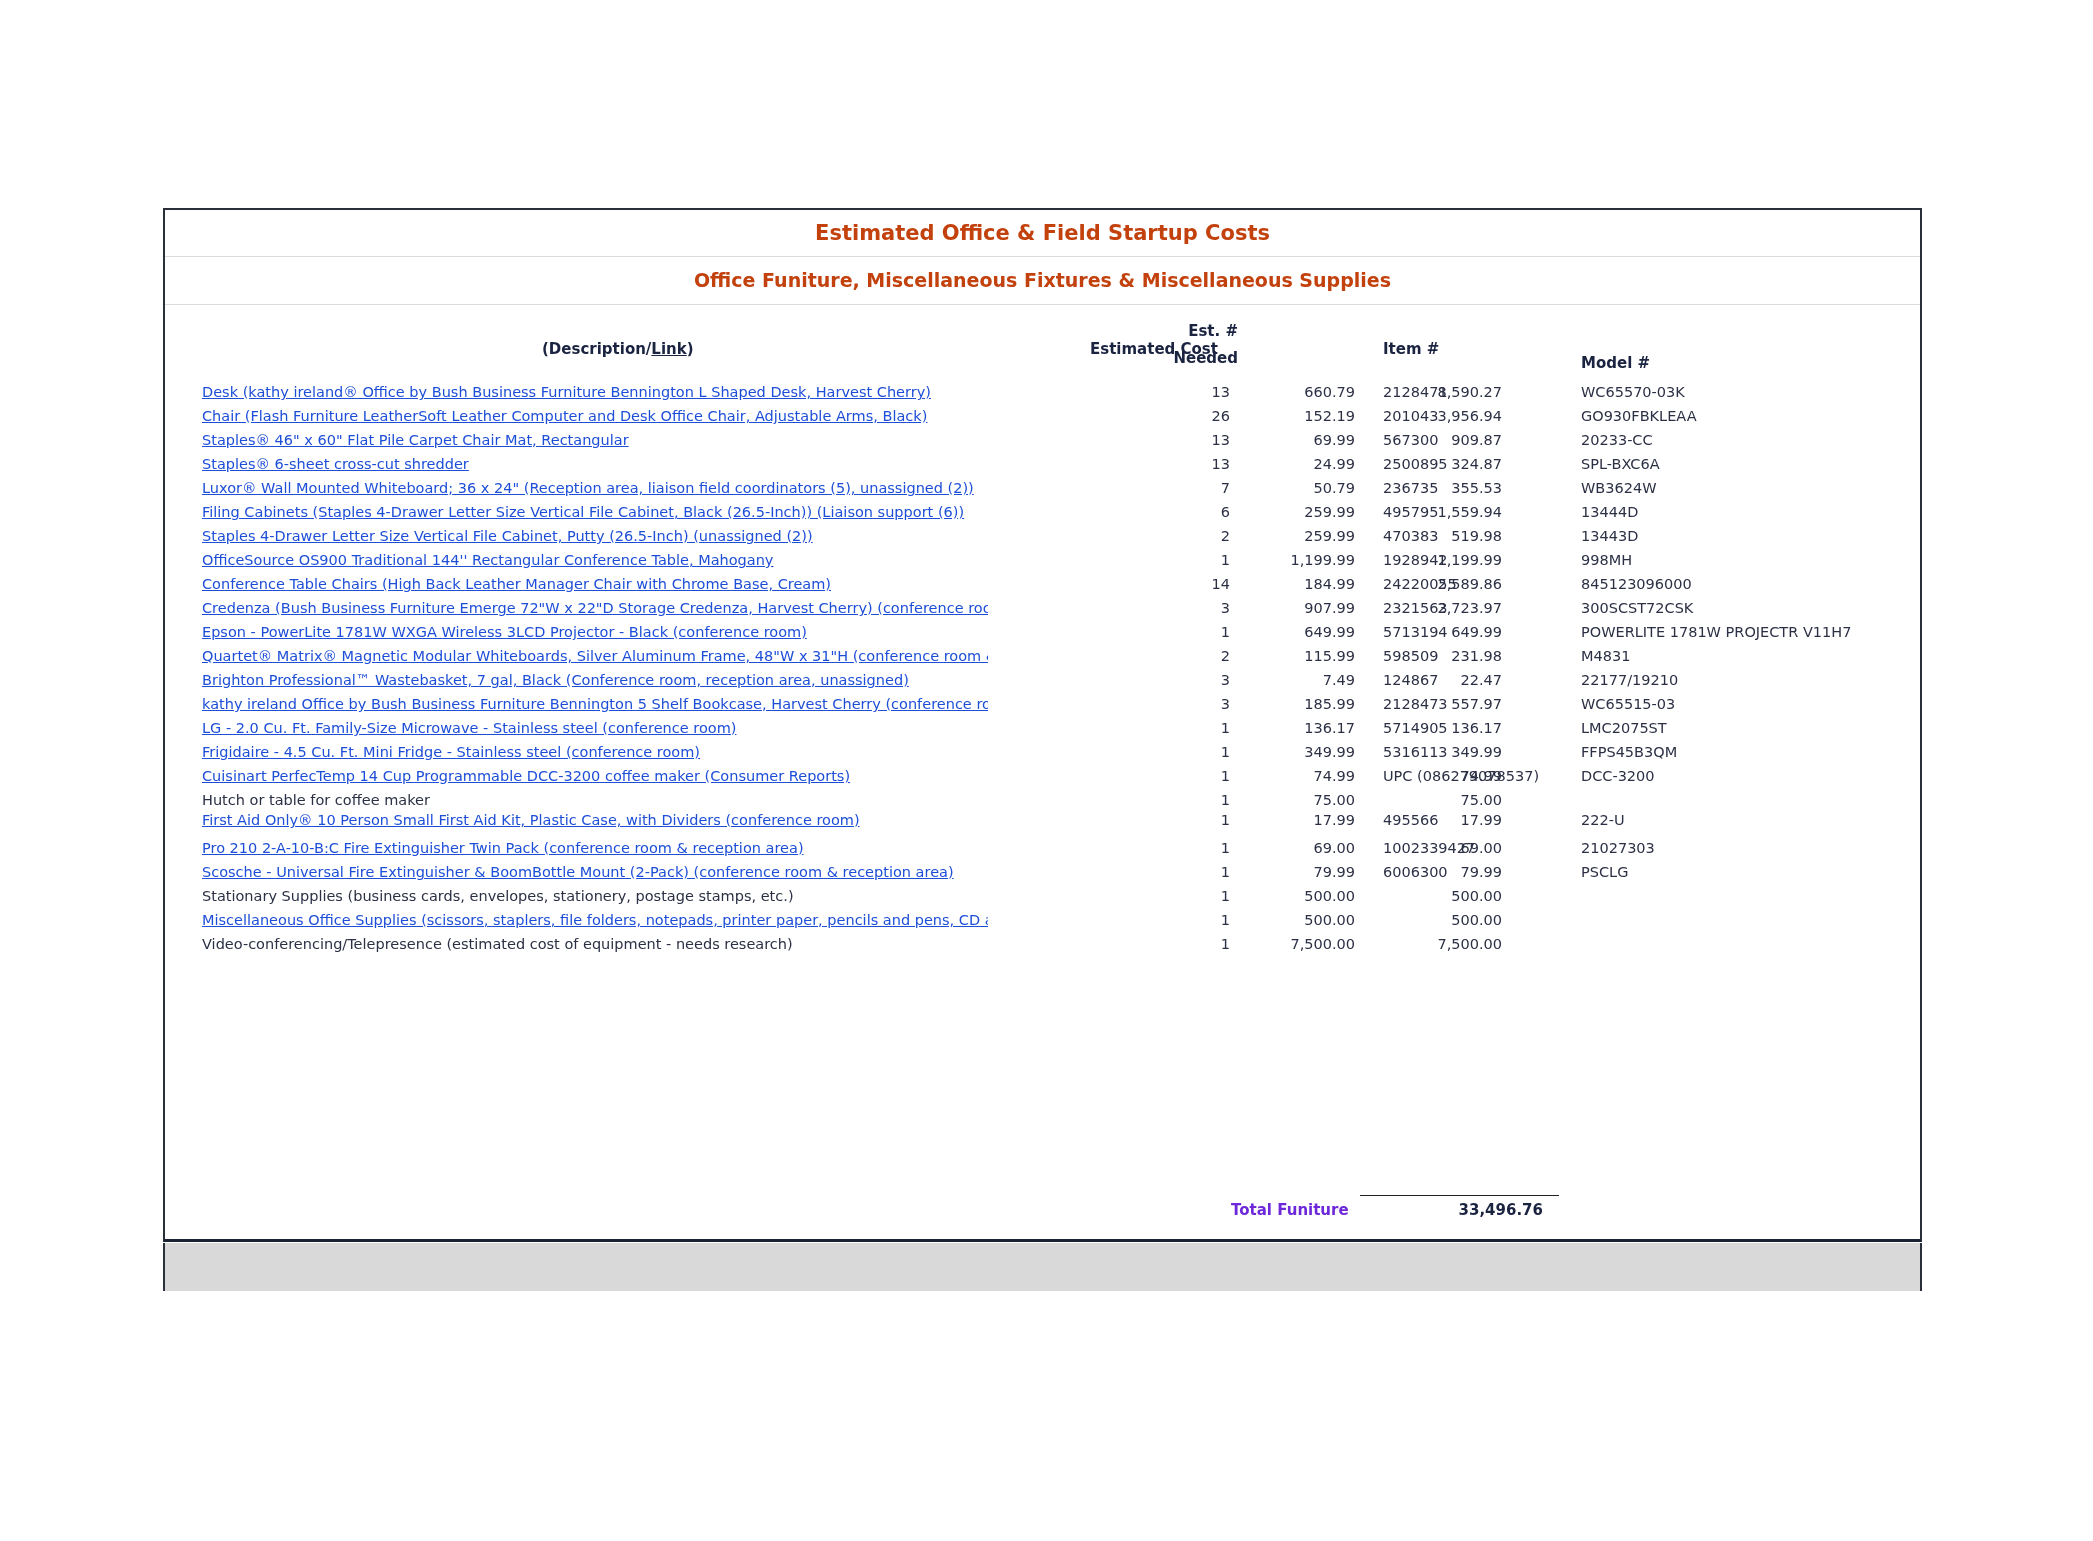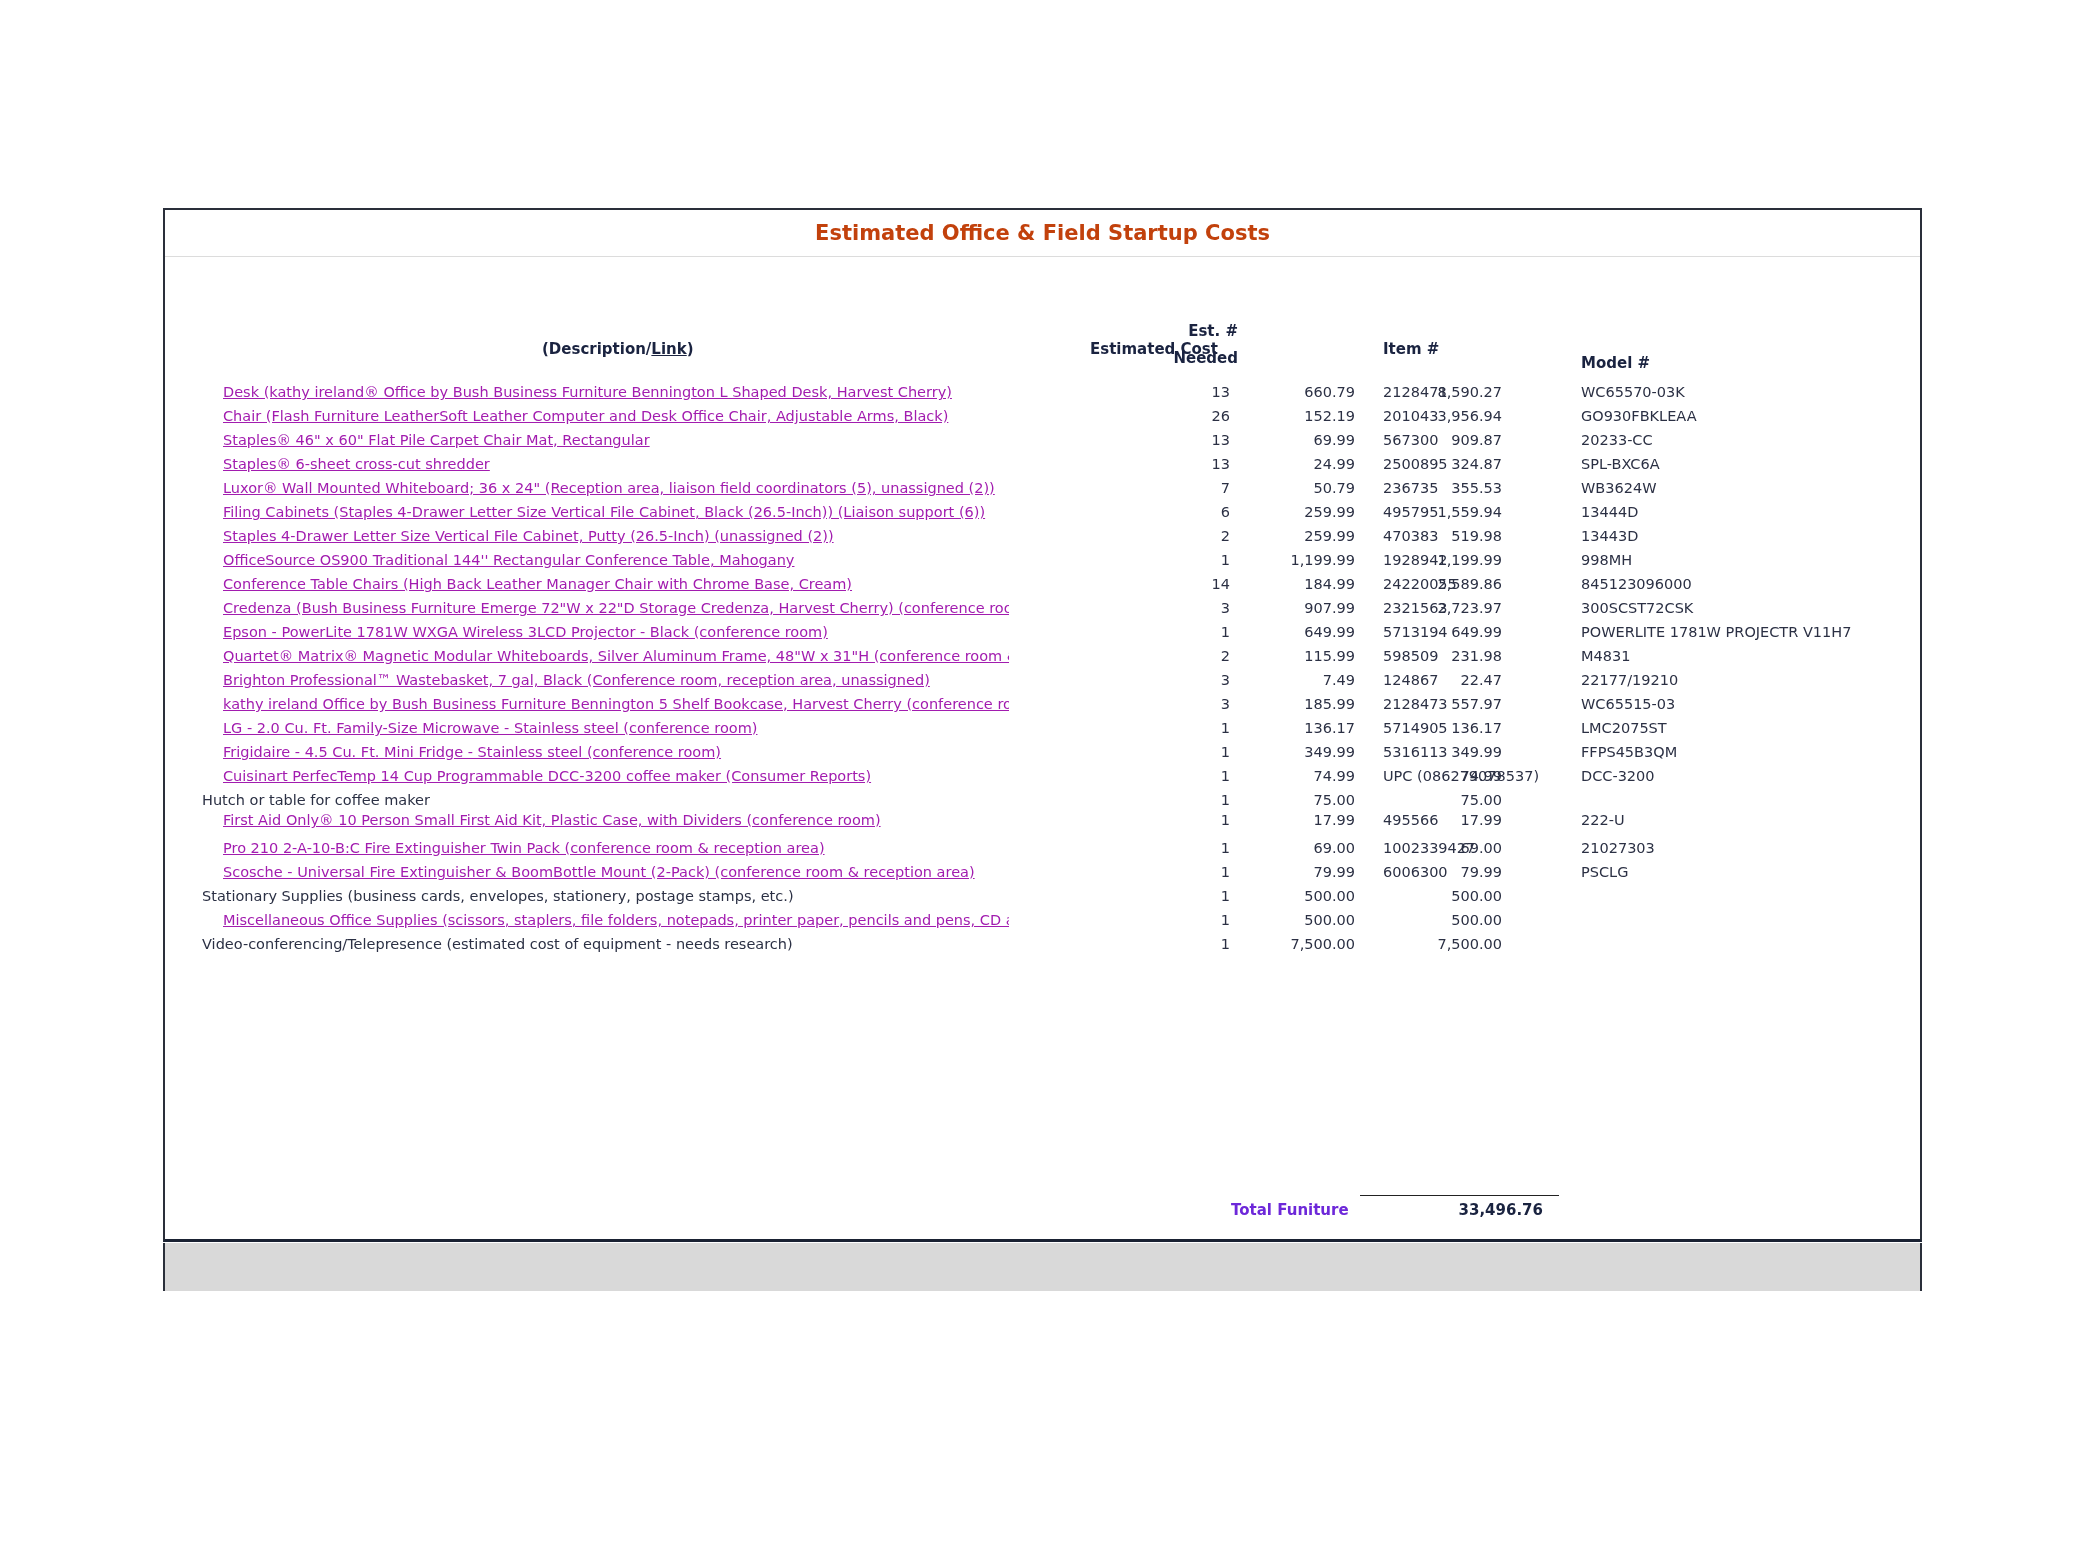--- a/index.html
+++ b/index.html
@@ -10,37 +10,38 @@
            border-bottom: 3px solid #1a2233; background: #fff; box-sizing: border-box; }
   .band { position: absolute; left: 0; right: 0; border-bottom: 1px solid #dcdcdc; text-align: center;
           font-weight: bold; color: #c2410c; }
   .title { top: 0; height: 46px; line-height: 46px; font-size: 21px; }
   .subtitle { top: 47px; height: 47px; line-height: 47px; font-size: 19px; }
   .colhead { position: absolute; font-weight: bold; font-size: 15px; color: #1a2340; }
   .rows { position: absolute; left: 0; top: 171px; width: 100%; }
   .row { position: absolute; left: 0; height: 24px; width: 100%; font-size: 14.5px; color: #2b3044; }
   .row span { position: absolute; top: 3px; white-space: nowrap; }
   .desc { left: 37px; width: 786px; overflow: hidden; }
-  .desc.link { text-decoration: underline; color: #a21caf; margin-left: 21px; }
+  .desc.link { text-decoration: underline; color: #1d4ed8; }
   .qty { left: 930px; width: 135px; text-align: right; }
   .unit { left: 1000px; width: 190px; text-align: right; }
   .ext { left: 1150px; width: 187px; text-align: right; }
   .item { left: 1218px; }
   .model { left: 1416px; }
   .total-line { position: absolute; left: 1195px; top: 985px; width: 199px; border-top: 1.5px solid #222; }
   .total-label { position: absolute; left: 1066px; top: 991px; font-weight: bold; font-size: 15px; color: #6d28d9; }
   .total-value { position: absolute; left: 1240px; top: 991px; width: 138px; text-align: right; font-weight: bold; font-size: 15px; color: #1a2340; }
   .footer-band { position: absolute; left: 163px; top: 1243px; width: 1759px; height: 48px;
                  background: #d9d9d9; border-left: 2px solid #2a2f3a; border-right: 2px solid #2a2f3a; box-sizing: border-box; }
 </style>
 </head>
 <body>
 
 <div class="sheet">
   <div class="band title">Estimated Office &amp; Field Startup Costs</div>
+  <div class="band subtitle">Office Funiture, Miscellaneous Fixtures &amp; Miscellaneous Supplies</div>
 
   <div class="colhead" style="left:377px; top:130px;">
     <span>(Description/</span><span style="text-decoration:underline;">Link</span><span>)</span>
   </div>
   <div class="colhead" style="left:840px; top:108px; width:233px; text-align:right; line-height:27px;">
     <div>Est. #</div>
     <div>Needed</div>
   </div>
   <div class="colhead" style="left:925px; top:130px;">Estimated Cost</div>
   <div class="colhead" style="left:1218px; top:130px;">Item #</div>

